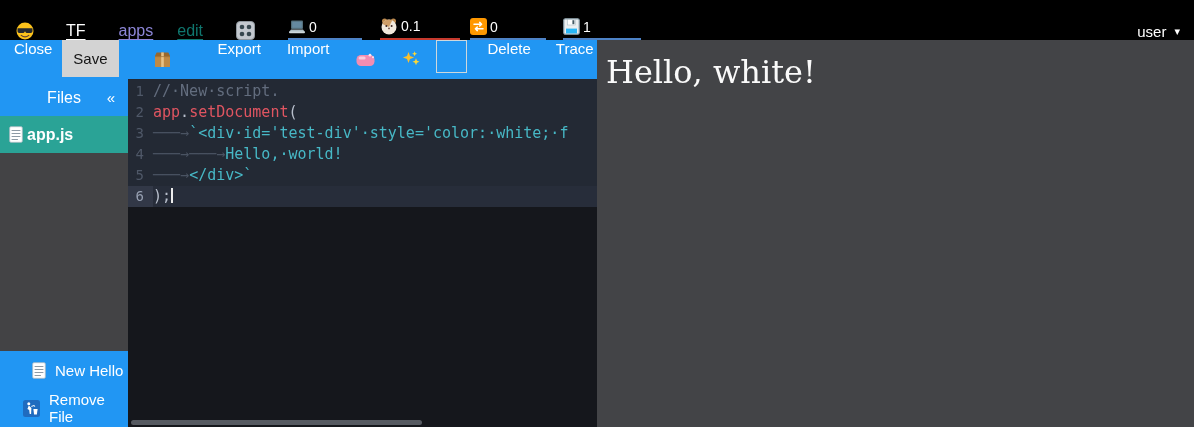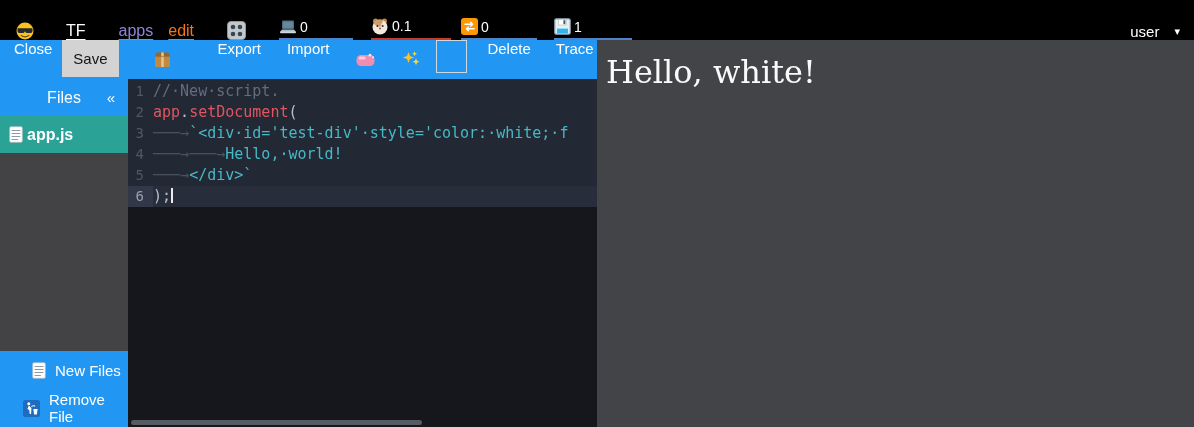--- a/index.html
+++ b/index.html
@@ -7,31 +7,31 @@
   body {
     width:1194px; height:427px; overflow:hidden;
     background:#000; font-family:"Liberation Sans", sans-serif;
     -webkit-font-smoothing:antialiased;
   }
 
   
   .topbar { height:40px; background:#000; display:flex; align-items:flex-end; padding:0 14px 0 16px; }
   .topbar .brand { color:#fff; font-size:16px; text-decoration:underline; text-underline-offset:3px; margin-left:32px; }
   .topbar .nav-apps { color:#8d86d8; font-size:16px; text-decoration:underline; text-underline-offset:3px; margin-left:33px; }
-  .topbar .nav-edit { color:#f97316; font-size:16px; text-decoration:underline; text-underline-offset:3px; margin-left:15px; }
+  .topbar .nav-edit { color:#0f766e; font-size:16px; text-decoration:underline; text-underline-offset:3px; margin-left:24px; }
   .topbar .knobs { margin-left:33px; display:flex; align-items:center; }
   .stat { display:inline-flex; align-items:center; gap:3px; padding-bottom:3px; border-bottom:2px solid #4d82c6; }
   .stat.red { border-bottom-color:#c63a2e; }
   .stat .val { color:#fff; font-size:14px; }
   .stat1 { margin-left:33px; width:74px; }
   .stat2 { margin-left:18px; width:80px; }
   .stat3 { margin-left:10px; width:76px; }
   .stat4 { margin-left:17px; width:78px; }
   .topbar .spacer { flex:1; }
-  .user-menu { color:#fff; font-size:15px; display:flex; align-items:center; gap:15px; }
+  .user-menu { color:#fff; font-size:15px; display:flex; align-items:center; gap:8px; }
   .user-menu .caret { font-size:11px; }
 
   
   .content { display:flex; height:387px; }
   .left-col { width:597px; display:flex; flex-direction:column; }
 
   
   .toolbar { height:39px; background:#2196f3; display:flex; padding-left:14px; flex-shrink:0; }
   .tlabel { color:#fff; font-size:15px; cursor:default; }
   .t-close { margin-left:0; }
@@ -214,21 +214,21 @@
           <span>app.js</span>
         </div>
         <div class="sb-spacer"></div>
         <div class="sb-btn new">
           <span>
             <svg width="14" height="17" viewBox="0 0 14 17">
               <rect x=".7" y=".7" width="12.6" height="15.6" rx="1.2" fill="#fff" stroke="#b0bec5" stroke-width=".8"></rect>
               <path d="M3 4.5h8M3 7.5h8M3 10.5h8M3 13.5h5.5" stroke="#8d9aa5" stroke-width="1.1" stroke-linecap="round"></path>
             </svg>
           </span>
-          <span>New Files</span>
+          <span>New Hello</span>
         </div>
         <div class="sb-btn remove">
           <span>
             <svg width="17" height="17" viewBox="0 0 17 17">
               <rect width="17" height="17" rx="2.5" fill="#1f6bbf"></rect>
               <circle cx="5.8" cy="3.7" r="1.5" fill="#fff"></circle>
               <path d="M5.8 5.4 4.4 8.9l1.8 1 .5 4.1h1.4L8.4 8z" fill="#fff"></path>
               <path d="m8.3 6.4 3-.9.4 1.2" stroke="#fff" stroke-width="1" fill="none"></path>
               <path d="M10.4 9h4.2l-.7 5.4h-2.8z" fill="#fff"></path>
             </svg>

